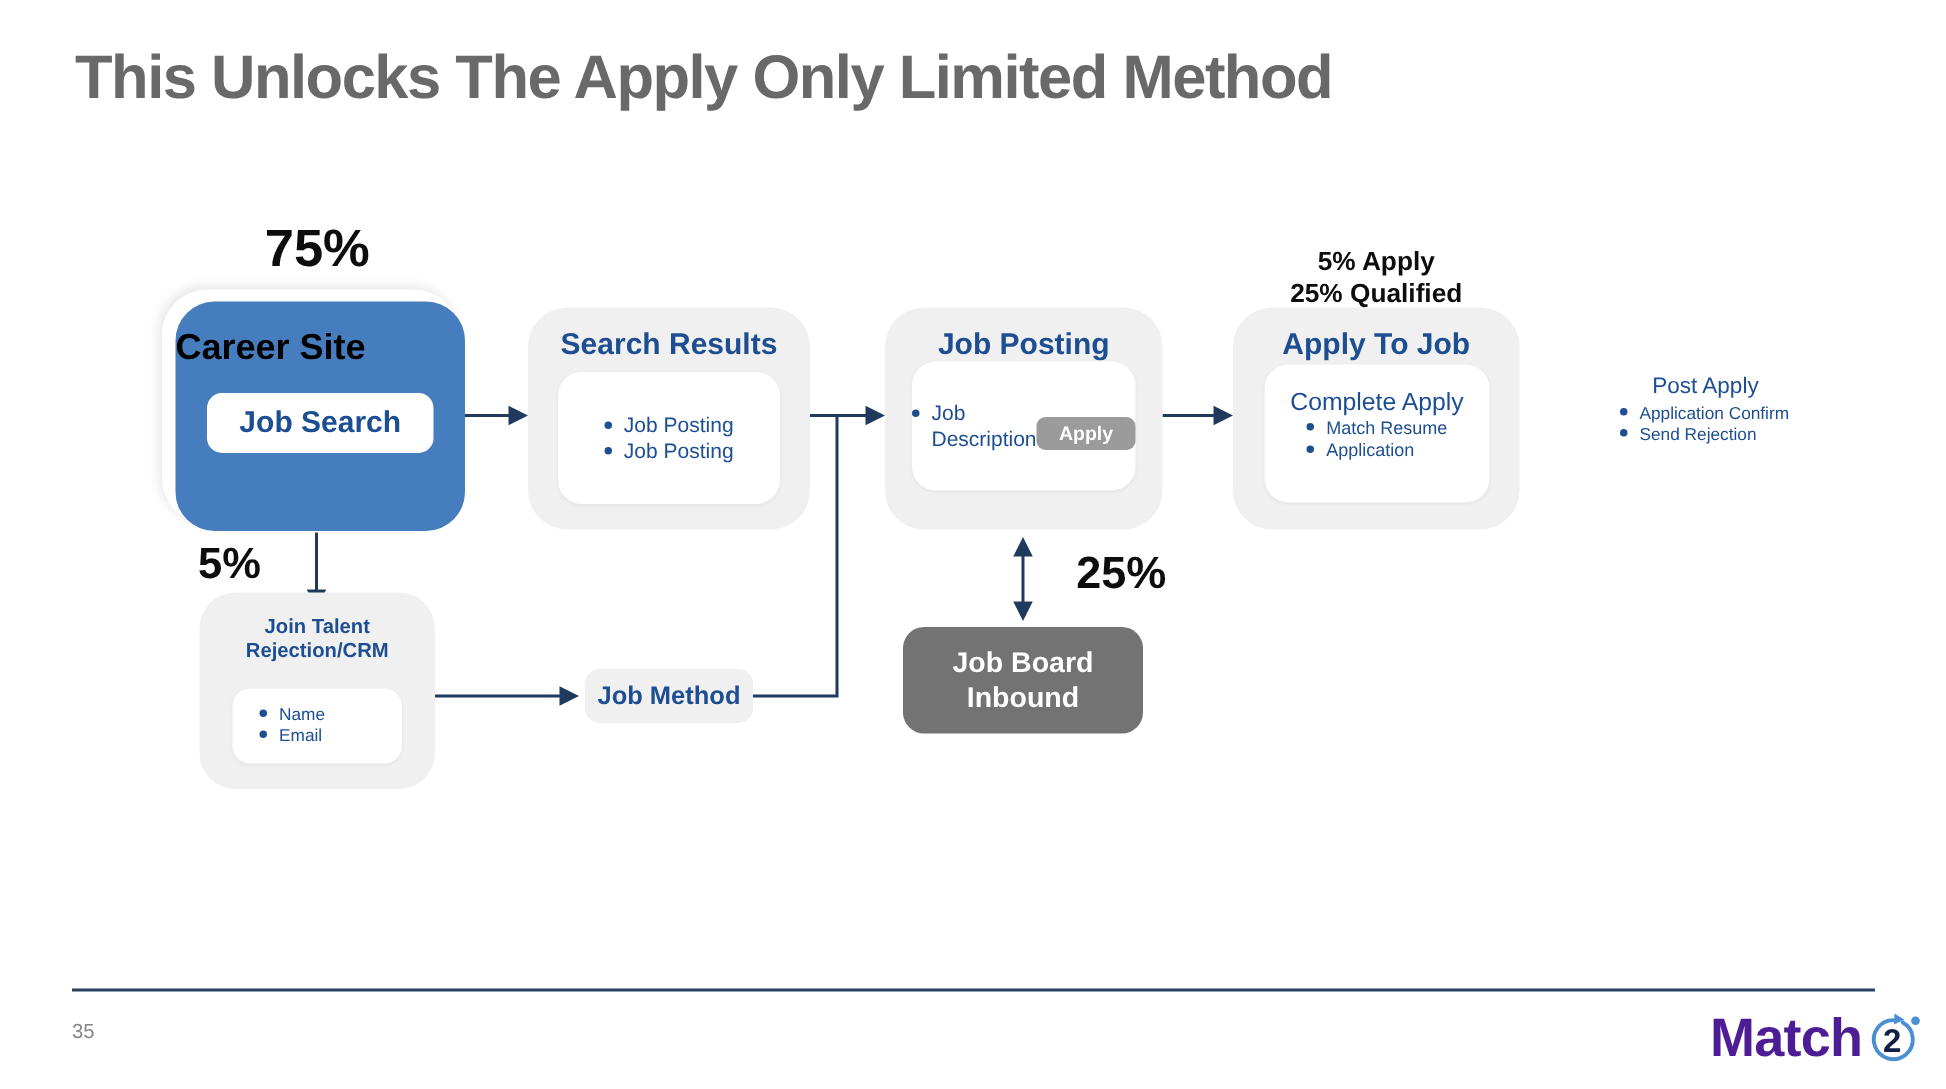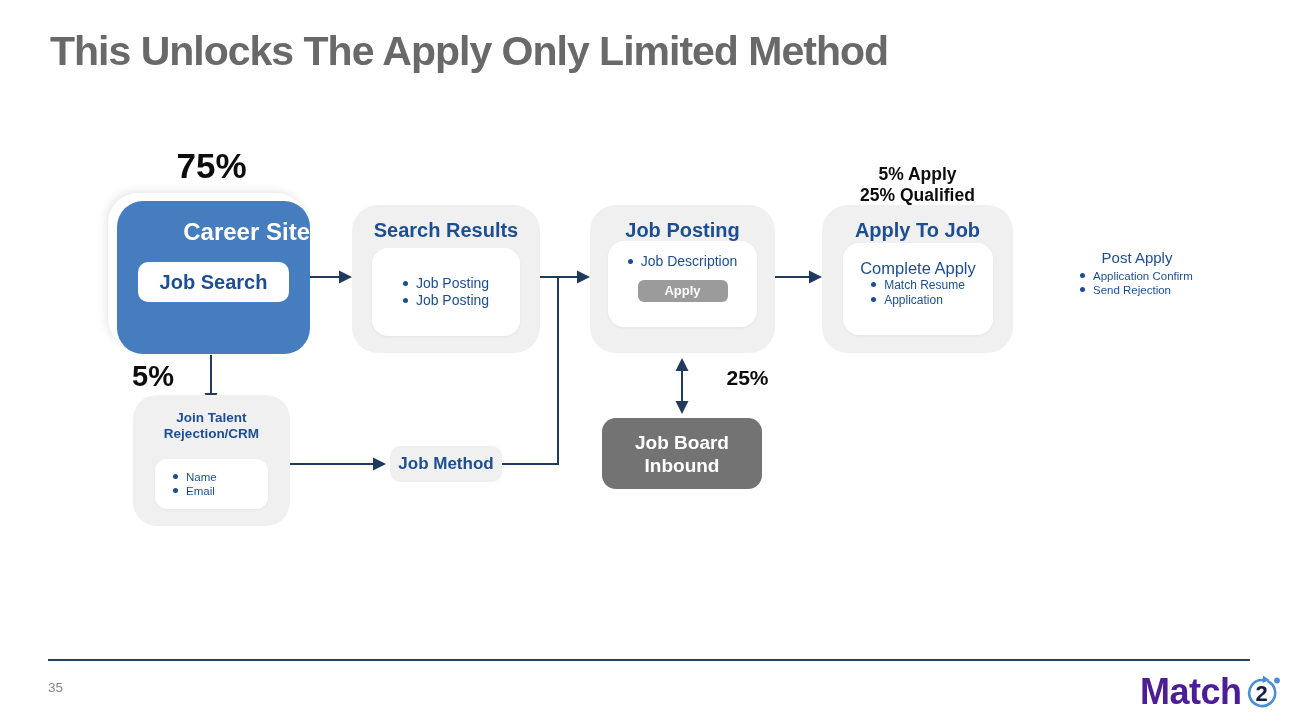--- a/index.html
+++ b/index.html
@@ -12,58 +12,58 @@
   .abs { position:absolute; }
 
   .slide-title {
     left:50px; top:28px; width:1100px;
     font-size:41px; font-weight:bold; letter-spacing:-1px; color:#696969;
   }
 
   .pct { font-weight:bold; color:#0d0d0d; text-align:center; }
   .pct-75 { left:113px; top:146px; width:197px; font-size:35px; }
   .pct-5  { left:118px; top:360px; width:70px; font-size:29px; }
-  .pct-25 { left:700px; top:366px; width:95px; font-size:21px; }
+  .pct-25 { left:700px; top:366px; width:95px; font-size:30px; }
   .apply-stats {
     left:812px; top:145px; width:211px; text-align:center;
     font-size:17.5px; font-weight:bold; color:#0d0d0d; line-height:21px;margin-top:19px;
   }
 
   .card { position:absolute; background:#f0f0f1; border-radius:26px; }
   .card-title { color:#1d4e91; font-weight:bold; text-align:center; }
   .inner {
     position:absolute; background:#ffffff; border-radius:16px;
     box-shadow:0 1px 3px rgba(0,0,0,0.05);
   }
 
   .career-backing {
     left:108px; top:193px; width:198px; height:156px; border-radius:30px;
     background:#ffffff; box-shadow:-2px -2px 8px rgba(0,0,0,0.10);
   }
   .career-box {
     left:117px; top:201px; width:193px; height:153px; border-radius:26px;
     background:#467dbe;
   }
-  .career-title { margin-top:17px; font-size:24px; color:#ffffff; font-weight:bold; text-align:right;padding-left:48px; }
+  .career-title { margin-top:17px; font-size:24px; color:#000000; font-weight:bold; text-align:left; }
   .job-search-btn {
     position:absolute; left:21px; top:61px; width:151px; height:40px;
     background:#ffffff; border-radius:10px;
     display:flex; align-items:center; justify-content:center;
     font-size:20px; font-weight:bold; color:#1d4e91;
   }
 
   .search-box { left:352px; top:205px; width:188px; height:148px; }
   .search-box .card-title { margin-top:14px; font-size:20px; }
   .search-inner { left:20px; top:43px; width:148px; height:88px;
     display:flex; align-items:center; justify-content:center; }
 
   .posting-box { left:590px; top:205px; width:185px; height:148px; }
   .posting-box .card-title { margin-top:14px; font-size:20px; }
   .posting-inner { left:18px; top:36px; width:149px; height:86px;
-    display:flex; flex-direction:column; align-items:center; padding-top:12px; }
+    display:flex; flex-direction:row; align-items:center; }
   .apply-btn {
     margin-top:9px; width:90px; height:22px; background:#9b9b9b; border-radius:6px;
     display:flex; align-items:center; justify-content:center;
     font-size:13px; font-weight:bold; color:#ffffff;
   }
 
   .applyjob-box { left:822px; top:205px; width:191px; height:148px; }
   .applyjob-box .card-title { margin-top:14px; font-size:20px; }
   .applyjob-inner { left:21px; top:38px; width:150px; height:92px;
     display:flex; flex-direction:column; align-items:center; padding-top:16px; }

